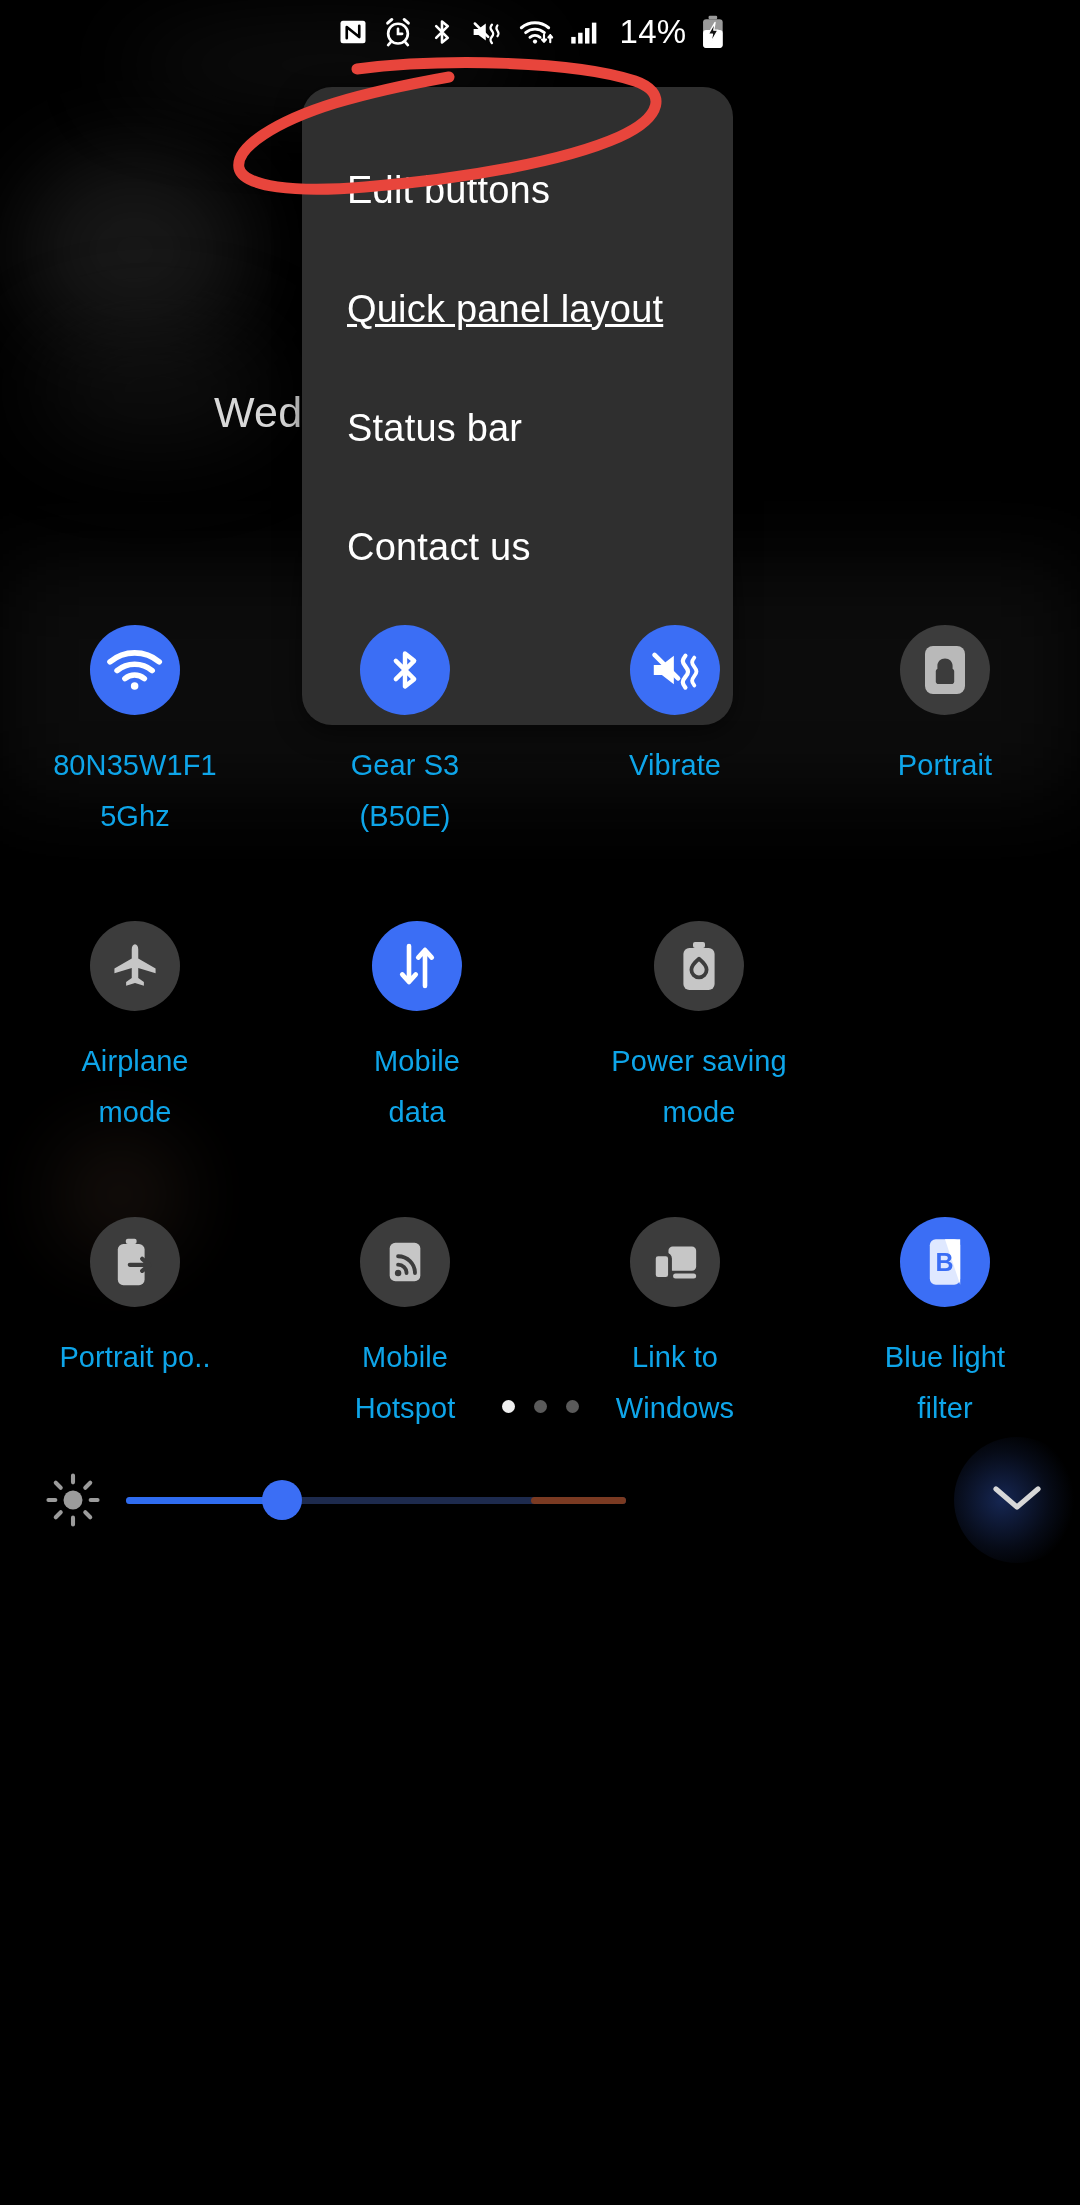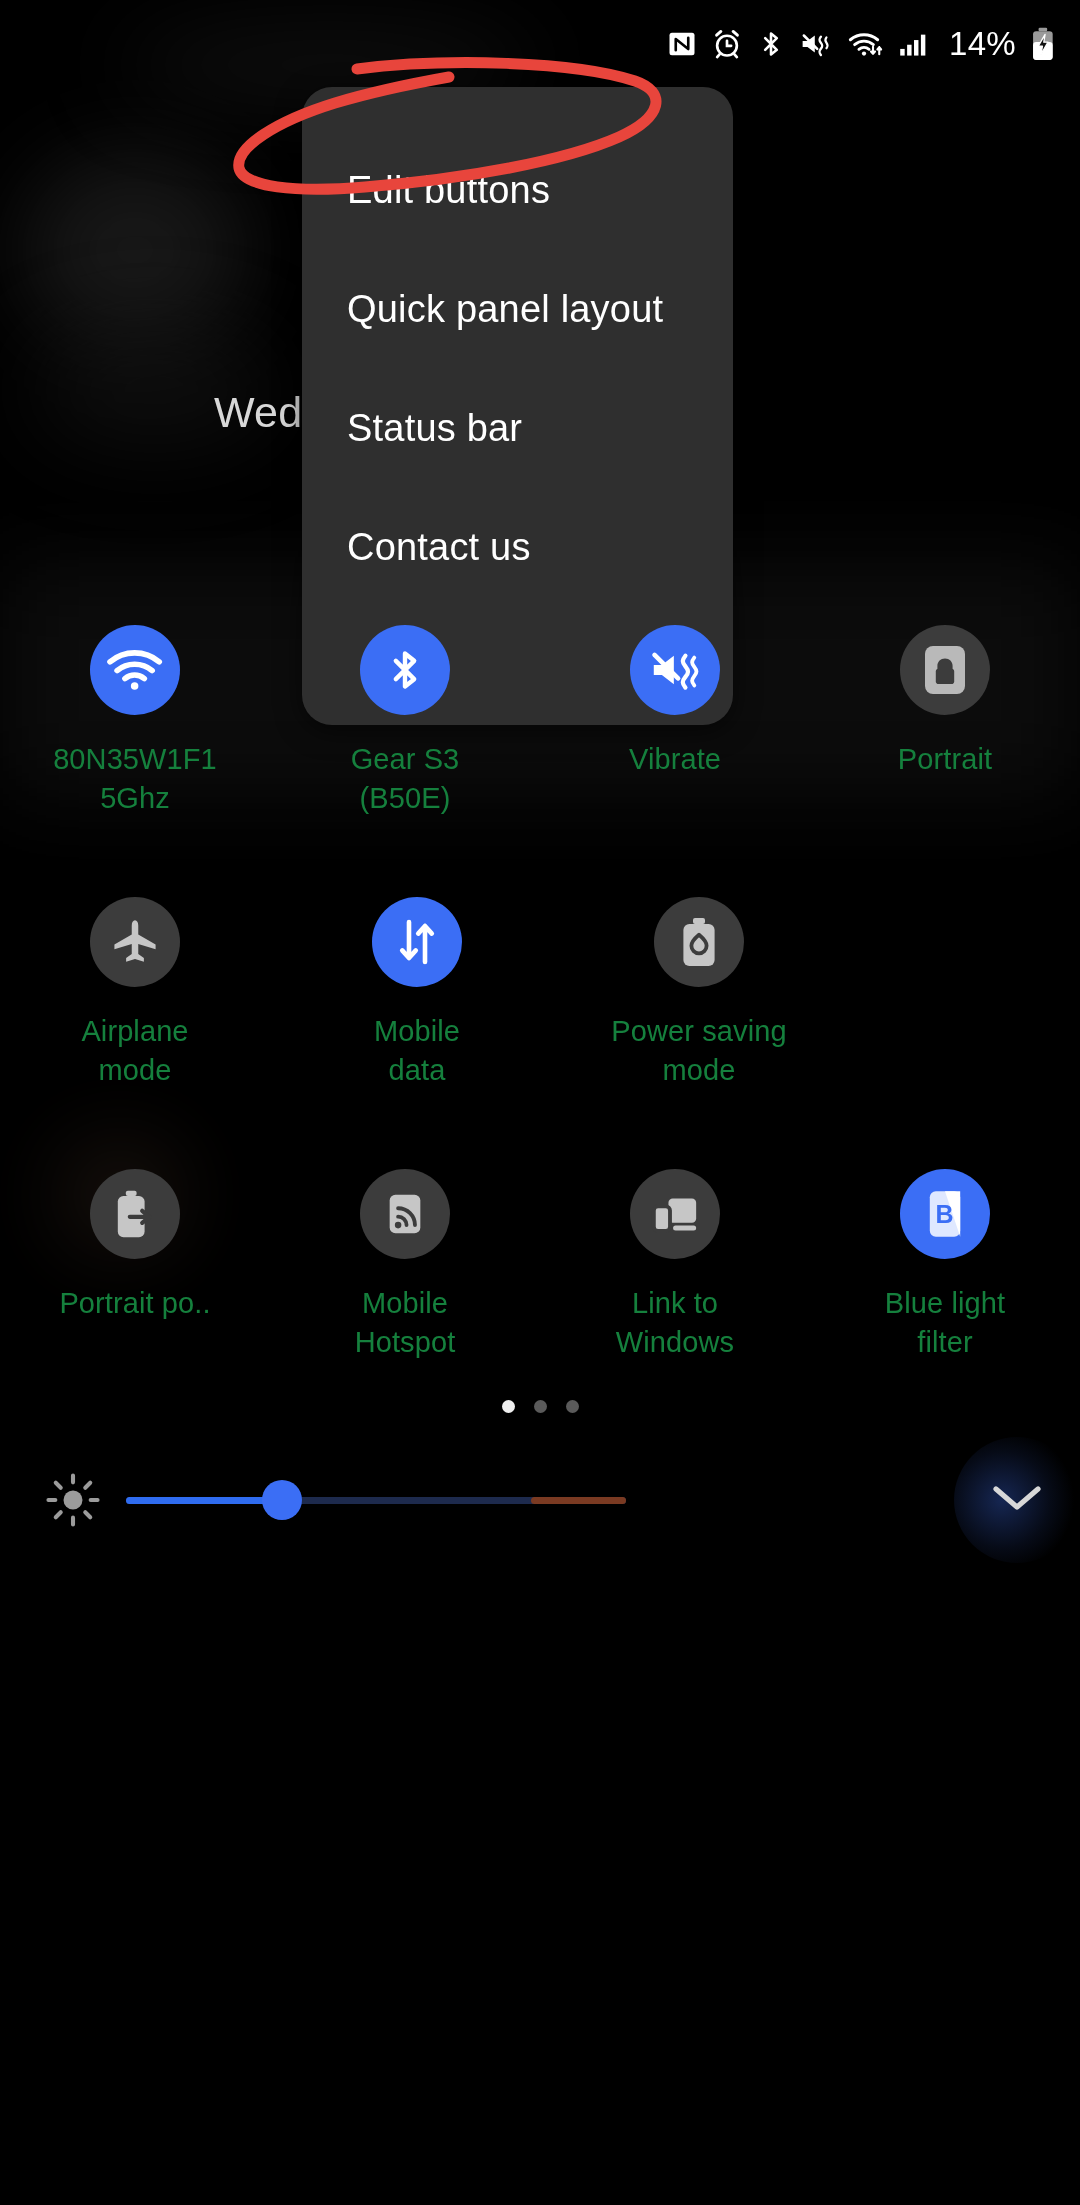--- a/index.html
+++ b/index.html
@@ -12,56 +12,56 @@
   .blob{position:absolute;border-radius:50%;filter:blur(44px);opacity:.5;}
   .b1{left:20px;top:150px;width:230px;height:200px;background:#2b2b2b;opacity:.55;}
   .b2{left:30px;top:330px;width:250px;height:120px;background:#1a1a1a;}
   .b3{left:60px;top:1140px;width:120px;height:110px;background:#3a2a20;opacity:.45;}
   .b4{left:0px;top:560px;width:1080px;height:240px;background:#121212;opacity:.7;border-radius:0;}
   .b5{left:120px;top:30px;width:420px;height:70px;background:#232323;opacity:.5;}
   .ghost-text{position:absolute;color:#6d6d6d;filter:blur(3.2px);
               font-size:33px;letter-spacing:.5px;white-space:nowrap;opacity:.85;}
 
   
-  #statusbar{position:absolute;top:12px;left:0;width:1080px;height:64px;
-             display:flex;align-items:center;justify-content:flex-end;
-             gap:14px;padding-right:24px;box-sizing:border-box;}
+  #statusbar{position:absolute;top:0;left:0;width:1080px;height:64px;
+             display:flex;align-items:center;justify-content:center;
+             gap:14px;padding-right:16px;box-sizing:border-box;}
   #statusbar .sicon{display:flex;align-items:center;justify-content:center;
                     height:36px;}
   #battpct{font-size:33px;font-weight:400;letter-spacing:.3px;margin-left:4px;}
 
   
   #dateline{position:absolute;left:214px;top:388px;font-size:43px;color:#d8d8d8;
             letter-spacing:.3px;}
 
   
   #menu{position:absolute;left:302px;top:87px;width:431px;height:638px;
         background:#2f2f2f;border-radius:30px;box-shadow:0 6px 26px rgba(0,0,0,.55);
         overflow:hidden;}
   .menu-item{height:110px;display:flex;align-items:center;padding-left:45px;
              box-sizing:border-box;font-size:38px;color:#fff;white-space:nowrap;
              letter-spacing:.2px;}
   #menu .mi0{margin-top:48px;}
-  #menu .mi1{margin-top:9px;}
+  #menu .mi1{margin-top:9px;text-decoration:underline;}
   #menu .mi2{margin-top:9px;padding-left:45px;}
   #menu .mi3{margin-top:9px;}
 
   
   #annotation{position:absolute;left:215px;top:55px;width:470px;height:190px;
               pointer-events:none;}
 
   
   #tiles{position:absolute;left:0;top:625px;width:1080px;}
   .trow{display:flex;width:1080px;}
   .tile{width:270px;display:flex;flex-direction:column;align-items:center;}
   .tcirc{width:90px;height:90px;border-radius:50%;display:flex;align-items:center;
          justify-content:center;}
   .tcirc.on{background:#3b6ef5;}
   .tcirc.off{background:#3c3c3c;}
-  .tlabel{margin-top:25px;font-size:29px;line-height:39px;color:#15803d;
+  .tlabel{margin-top:25px;font-size:29px;line-height:51px;color:#0ea5e9;
           text-align:center;max-width:240px;letter-spacing:.1px;}
 
   
   #dots{position:absolute;left:0;top:1400px;width:1080px;display:flex;
         justify-content:center;gap:19px;}
   .dot{width:13px;height:13px;border-radius:50%;background:#5a5a5a;}
   .dot.active{background:#efefef;}
 
   
   #brightbar{position:absolute;left:0;top:1457px;width:1080px;height:86px;

